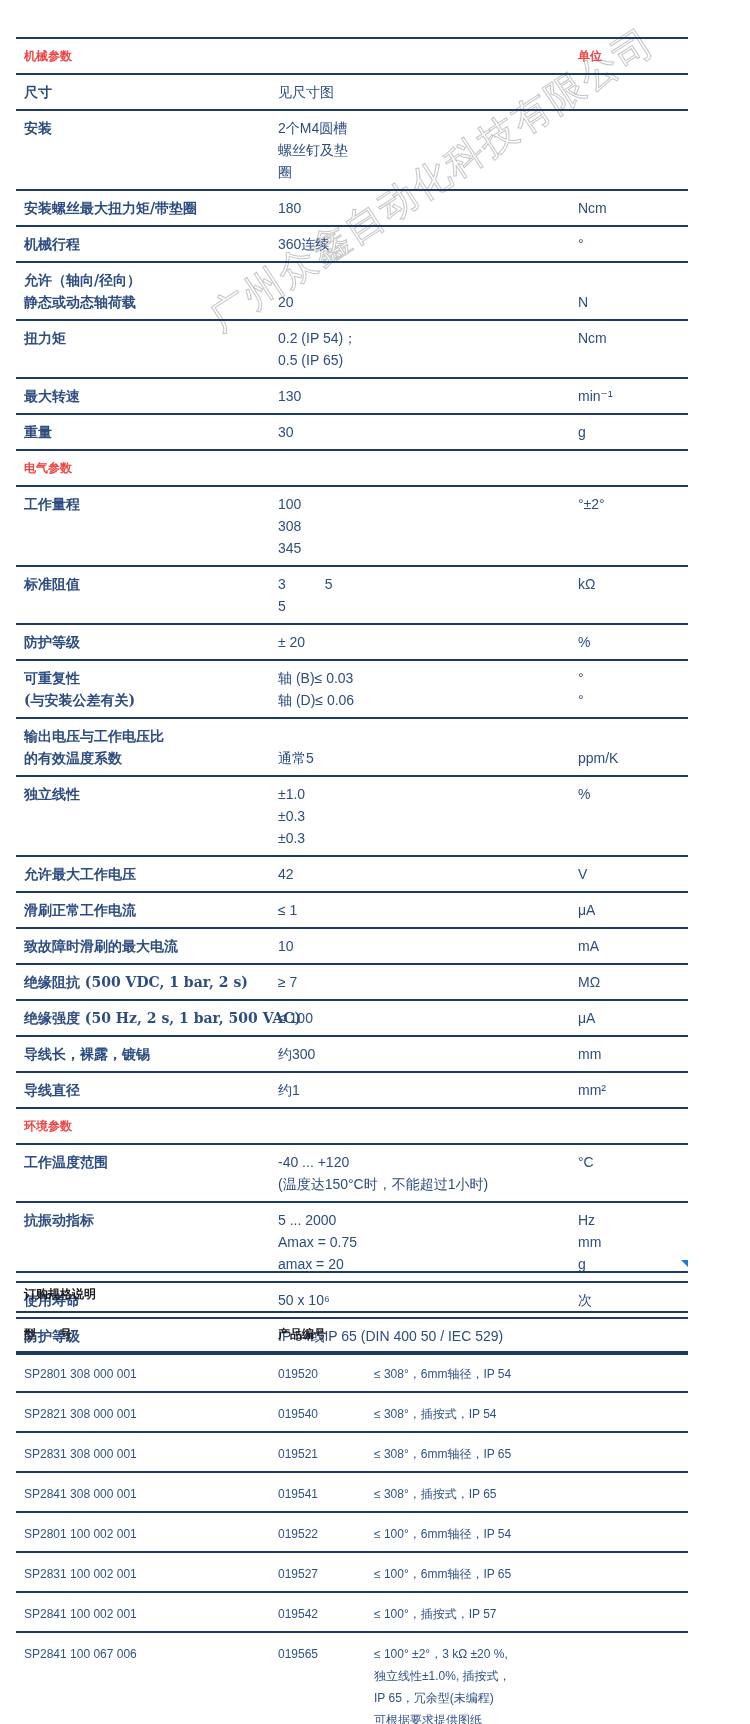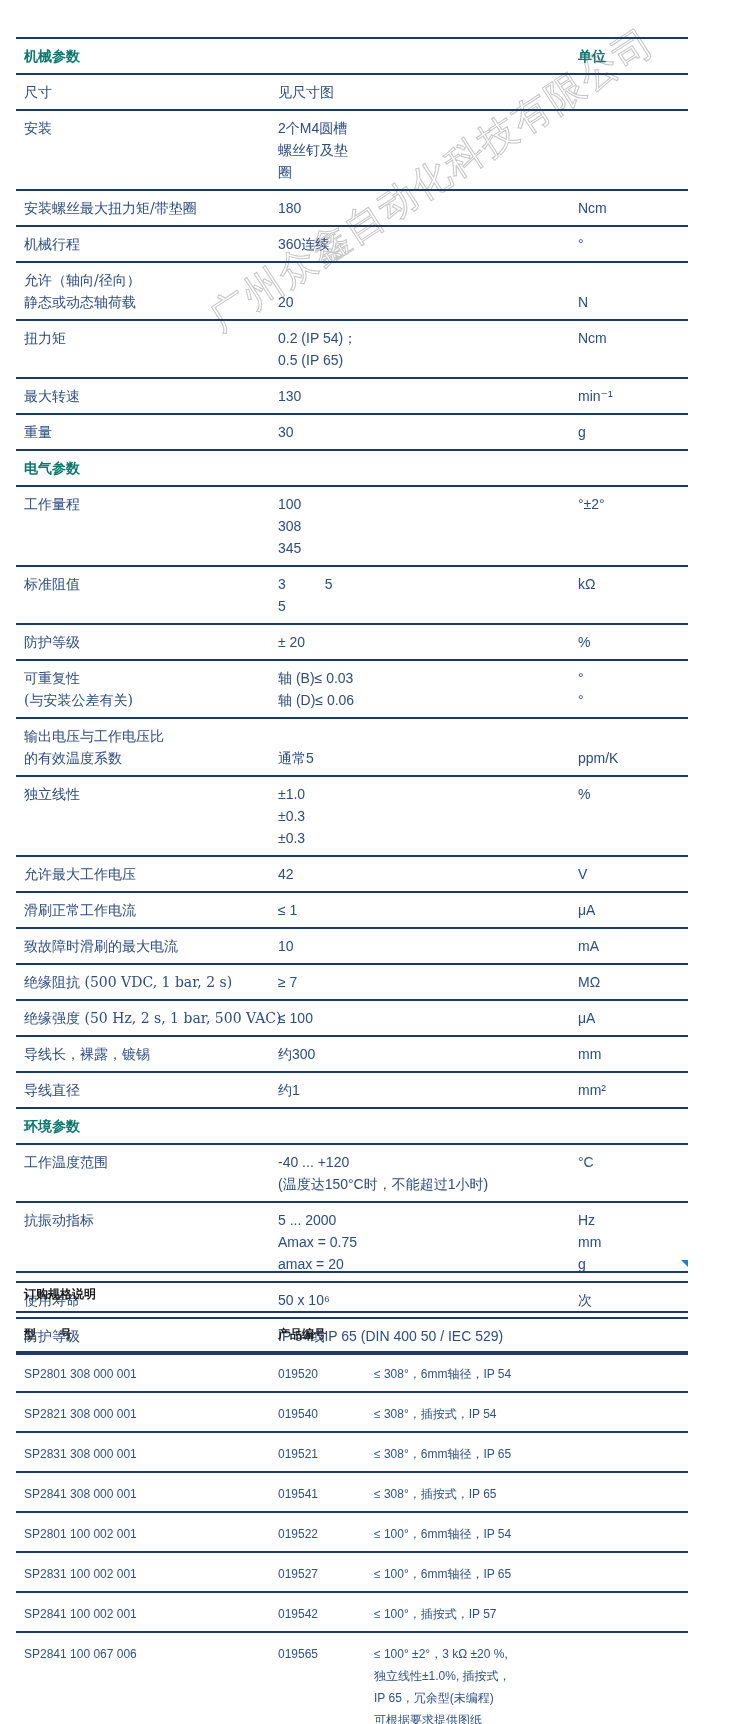--- a/index.html
+++ b/index.html
@@ -3,24 +3,24 @@
 <meta charset="utf-8">
 <style>
   html, body { margin: 0; padding: 0; background: #ffffff; }
   body { width: 750px; height: 1724px; position: relative; overflow: hidden;
          font-family: "Liberation Sans", "DejaVu Sans", sans-serif; color: #1f3a68; }
   .sheet { position: absolute; left: 16px; top: 37px; width: 672px; }
   table.spec { width: 672px; border-collapse: collapse; table-layout: fixed; }
   table.spec td { padding: 6px 0 6px 8px; vertical-align: top; font-size: 14px; line-height: 22px;
                   border-top: 2px solid #1e3a66; color: #2d4d80; }
   table.spec tr.last td { border-bottom: 2px solid #1e3a66; }
-  td.lbl { font-family: "DejaVu Serif", "Liberation Serif", serif; font-weight: normal; color: #23406f; font-size: 13.5px; }
+  td.lbl { font-family: "DejaVu Serif", "Liberation Serif", serif; font-weight: bold; color: #23406f; font-size: 13.5px; }
   td.val { color: #2f5288; }
   td.unit { color: #2f5288; }
-  tr.section td { color: #0f766e; font-weight: bold; font-family: "DejaVu Sans", sans-serif; font-size: 14px; }
+  tr.section td { color: #ef4444; font-weight: bold; font-family: "DejaVu Sans", sans-serif; font-size: 12px; }
   .ln { display: block; white-space: pre; }
   .bottom-align { vertical-align: bottom !important; margin-left: 32px; }
   .order { position: absolute; left: 16px; top: 1271px; width: 672px; }
   .order table { width: 672px; border-collapse: collapse; table-layout: fixed; }
   .order td { padding: 10px 0 6px 8px; font-size: 12px; line-height: 22px; border-top: 2px solid #1e3a66; color: #2f5288; vertical-align: top; }
   .order tr.last td { border-bottom: 2px solid #1e3a66; }
   .order td.cn { font-family: "DejaVu Serif", serif; font-weight: bold; color: #23406f; }
   .order tr.hdr td { color: #1a1a1a; font-weight: bold; }
   .marker { position: absolute; left: 681px; top: 1260px; width: 0; height: 0;
             border-left: 7px solid transparent; border-top: 7px solid #1f7ad6; }

